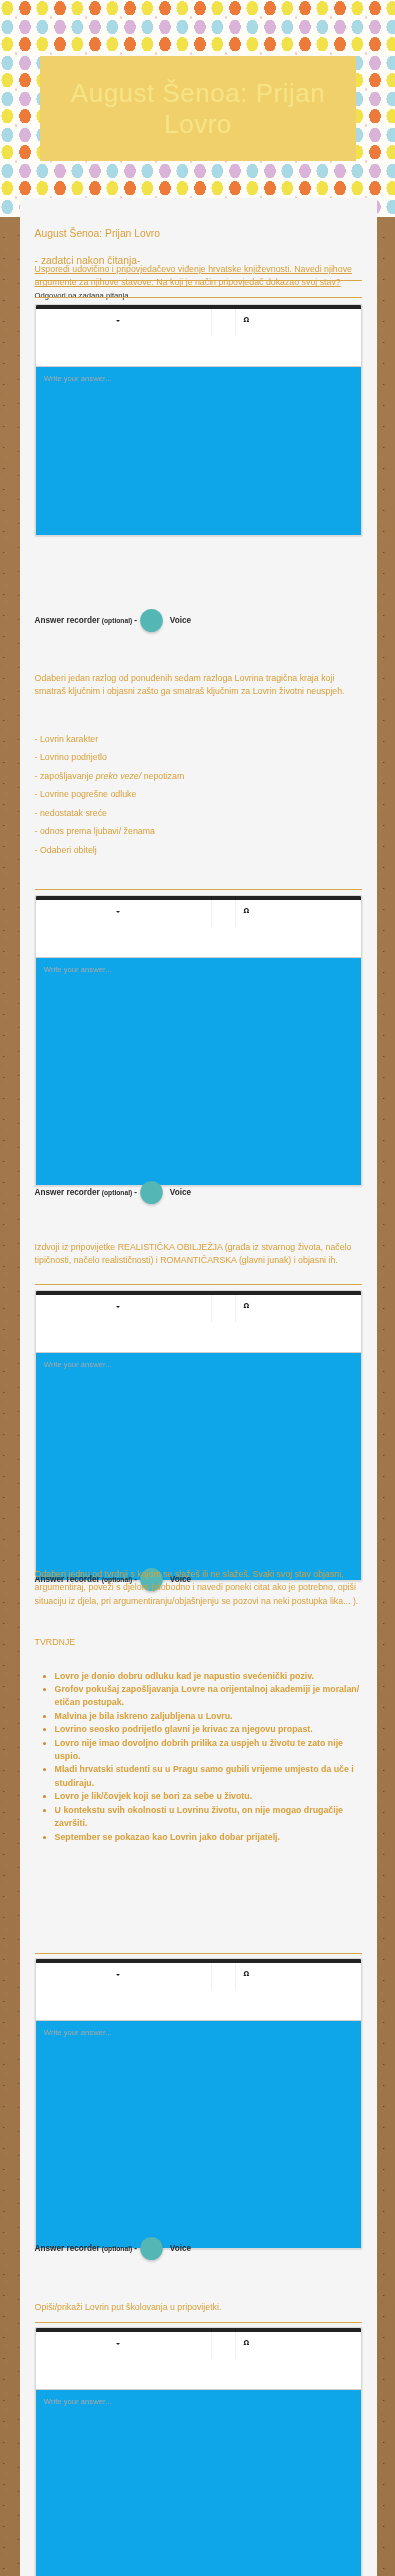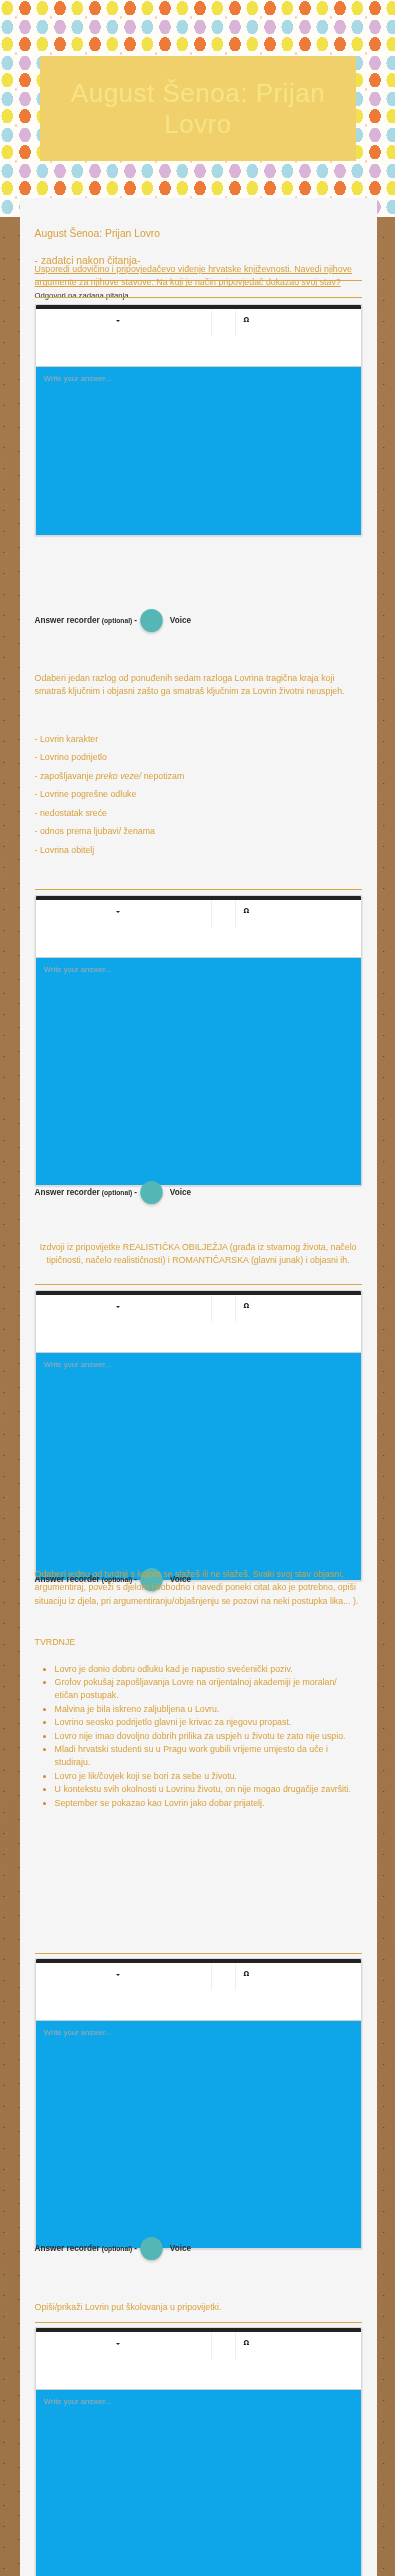--- a/index.html
+++ b/index.html
@@ -168,21 +168,21 @@
 
   <div class="section" style="top:474px;">
     <div class="heading">Odaberi jedan razlog od ponuđenih sedam razloga Lovrina tragična kraja koji smatraš ključnim i objasni zašto ga smatraš ključnim za Lovrin životni neuspjeh.</div>
     <div class="heading" style="margin-top:31px;line-height:18.5px;">
       <span class="plain-line">- Lovrin karakter</span>
       <span class="plain-line">- Lovrino podrijetlo</span>
       <span class="plain-line"><span>- zapošljavanje </span><i>preko veze/</i><span> nepotizam</span></span>
       <span class="plain-line">- Lovrine pogrešne odluke</span>
       <span class="plain-line">- nedostatak sreće</span>
       <span class="plain-line">- odnos prema ljubavi/ ženama</span>
-      <span class="plain-line">- Lovrina obitelj</span>
+      <span class="plain-line">- Odaberi obitelj</span>
     </div>
   </div>
   <div class="section" style="top:691px;">
     <div class="divider"></div>
   </div>
   <div class="section" style="top:697px;">
     <div class="editor" style="top:0;">
       <div class="topbar"></div>
       <div class="toolbar">
         <span class="caret"></span>
@@ -196,21 +196,21 @@
   <div class="section" style="top:982px;">
     <div class="recorder">
       <span class="label">Answer recorder</span>
       <span class="opt">(optional)</span>
       <span class="dash">-</span>
       <button class="rec-btn"></button>
       <span class="voice">Voice</span>
     </div>
   </div>
 
-  <div class="section" style="top:1043px;text-align:center;">
+  <div class="section" style="top:1043px;">
     <div class="heading">Izdvoji iz pripovijetke REALISTIČKA OBILJEŽJA (građa iz stvarnog života, načelo tipičnosti, načelo realističnosti) i ROMANTIČARSKA (glavni junak) i objasni ih.</div>
   </div>
   <div class="section" style="top:1086px;">
     <div class="divider"></div>
   </div>
   <div class="section" style="top:1092px;">
     <div class="editor" style="top:0;">
       <div class="topbar"></div>
       <div class="toolbar">
         <span class="caret"></span>
@@ -227,27 +227,27 @@
       <span class="opt">(optional)</span>
       <span class="dash">-</span>
       <button class="rec-btn"></button>
       <span class="voice">Voice</span>
     </div>
   </div>
 
   <div class="section" style="top:1370px;">
     <div class="heading">Odaberi jednu od tvrdnji s kojom se slažeš ili ne slažeš. Svaki svoj stav objasni, argumentiraj, poveži s djelom (slobodno i navedi poneki citat ako je potrebno, opiši situaciju iz djela, pri argumentiranju/objašnjenju se pozovi na neki postupka lika... ).</div>
     <div class="heading" style="margin-top:28px;">TVRDNJE</div>
-    <ul class="claims heading" style="margin-top:13px;">
+    <ul class="claims heading" style="margin-top:20px;font-weight:bold;">
       <li>Lovro je donio dobru odluku kad je napustio svećenički poziv.</li>
       <li>Grofov pokušaj zapošljavanja Lovre na orijentalnoj akademiji je moralan/ etičan postupak.</li>
       <li>Malvina je bila iskreno zaljubljena u Lovru.</li>
       <li>Lovrino seosko podrijetlo glavni je krivac za njegovu propast.</li>
       <li>Lovro nije imao dovoljno dobrih prilika za uspjeh u životu te zato nije uspio.</li>
-      <li>Mladi hrvatski studenti su u Pragu work gubili vrijeme umjesto da uče i studiraju.</li>
+      <li>Mladi hrvatski studenti su u Pragu samo gubili vrijeme umjesto da uče i studiraju.</li>
       <li>Lovro je lik/čovjek koji se bori za sebe u životu.</li>
       <li>U kontekstu svih okolnosti u Lovrinu životu, on nije mogao drugačije završiti.</li>
       <li>September se pokazao kao Lovrin jako dobar prijatelj.</li>
     </ul>
   </div>
   <div class="section" style="top:1755px;">
     <div class="divider"></div>
   </div>
   <div class="section" style="top:1760px;">
     <div class="editor" style="top:0;">

